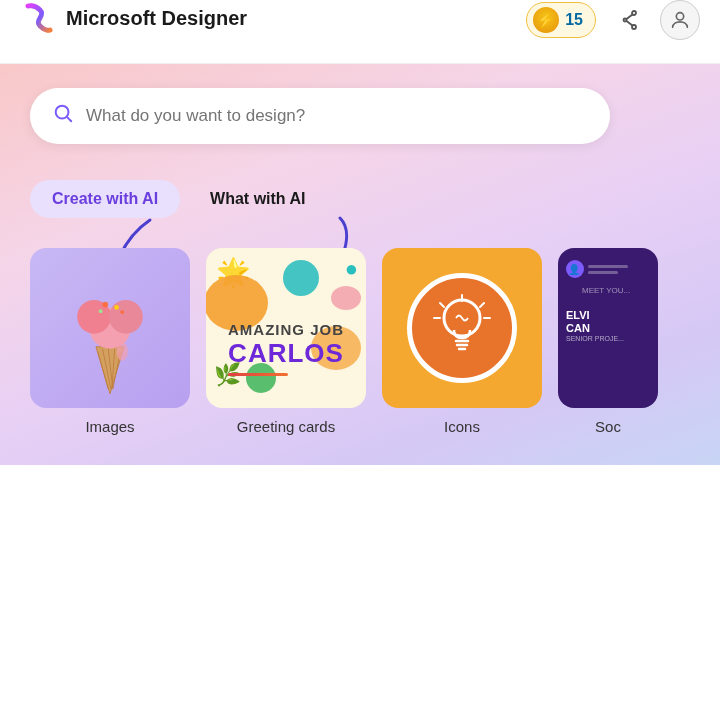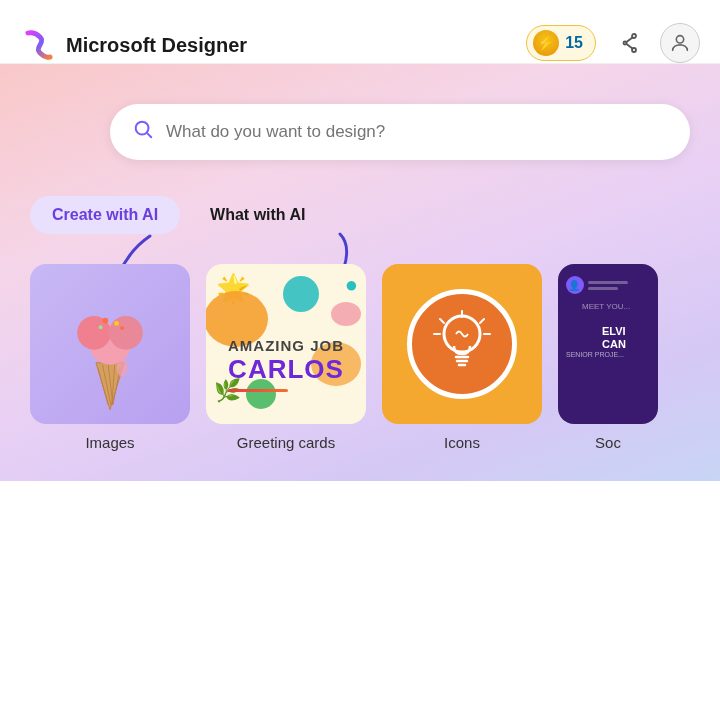--- a/index.html
+++ b/index.html
@@ -7,21 +7,21 @@
       width: 720px;
       height: 727px;
       font-family: -apple-system, BlinkMacSystemFont, 'Segoe UI', sans-serif;
       overflow: hidden;
       background: #fff;
     }
 
     
     .header {
       display: flex;
-      align-items: flex-end;
+      align-items: flex-start;
       padding: 0 20px;
       height: 64px;
       background: #fff;
       border-bottom: 1px solid #f0f0f0;
       position: relative;
       z-index: 10;
     }
     .header-logo {
       display: flex;
       align-items: center;
@@ -88,24 +88,24 @@
       display: flex;
       align-items: center;
       justify-content: center;
       color: #555;
       font-size: 18px;
     }
 
     
     .hero {
       background: linear-gradient(160deg, #f9c8c8 0%, #f5d5e8 30%, #e8d0f5 55%, #d5c8f5 80%, #c8d5f5 100%);
-      padding: 40px 30px 30px;
+      padding: 24px 30px 30px;
       display: flex;
       flex-direction: column;
-      align-items: flex-end;
+      align-items: flex-start;
     }
 
     
     .search-bar {
       width: 100%;
       max-width: 580px;
       background: #fff;
       border-radius: 50px;
       display: flex;
       align-items: center;
@@ -309,21 +309,20 @@
       height: 3px;
       background: rgba(255,255,255,0.3);
       border-radius: 2px;
     }
     .social-name {
       font-size: 11px;
       font-weight: 900;
       color: #fff;
       margin-top: 10px;
       line-height: 1.2;
-      margin-left: 36px;
     }
     .social-title {
       font-size: 7px;
       color: rgba(255,255,255,0.6);
     }
 
     
     .arrow-svg {
       position: absolute;
       pointer-events: none;

